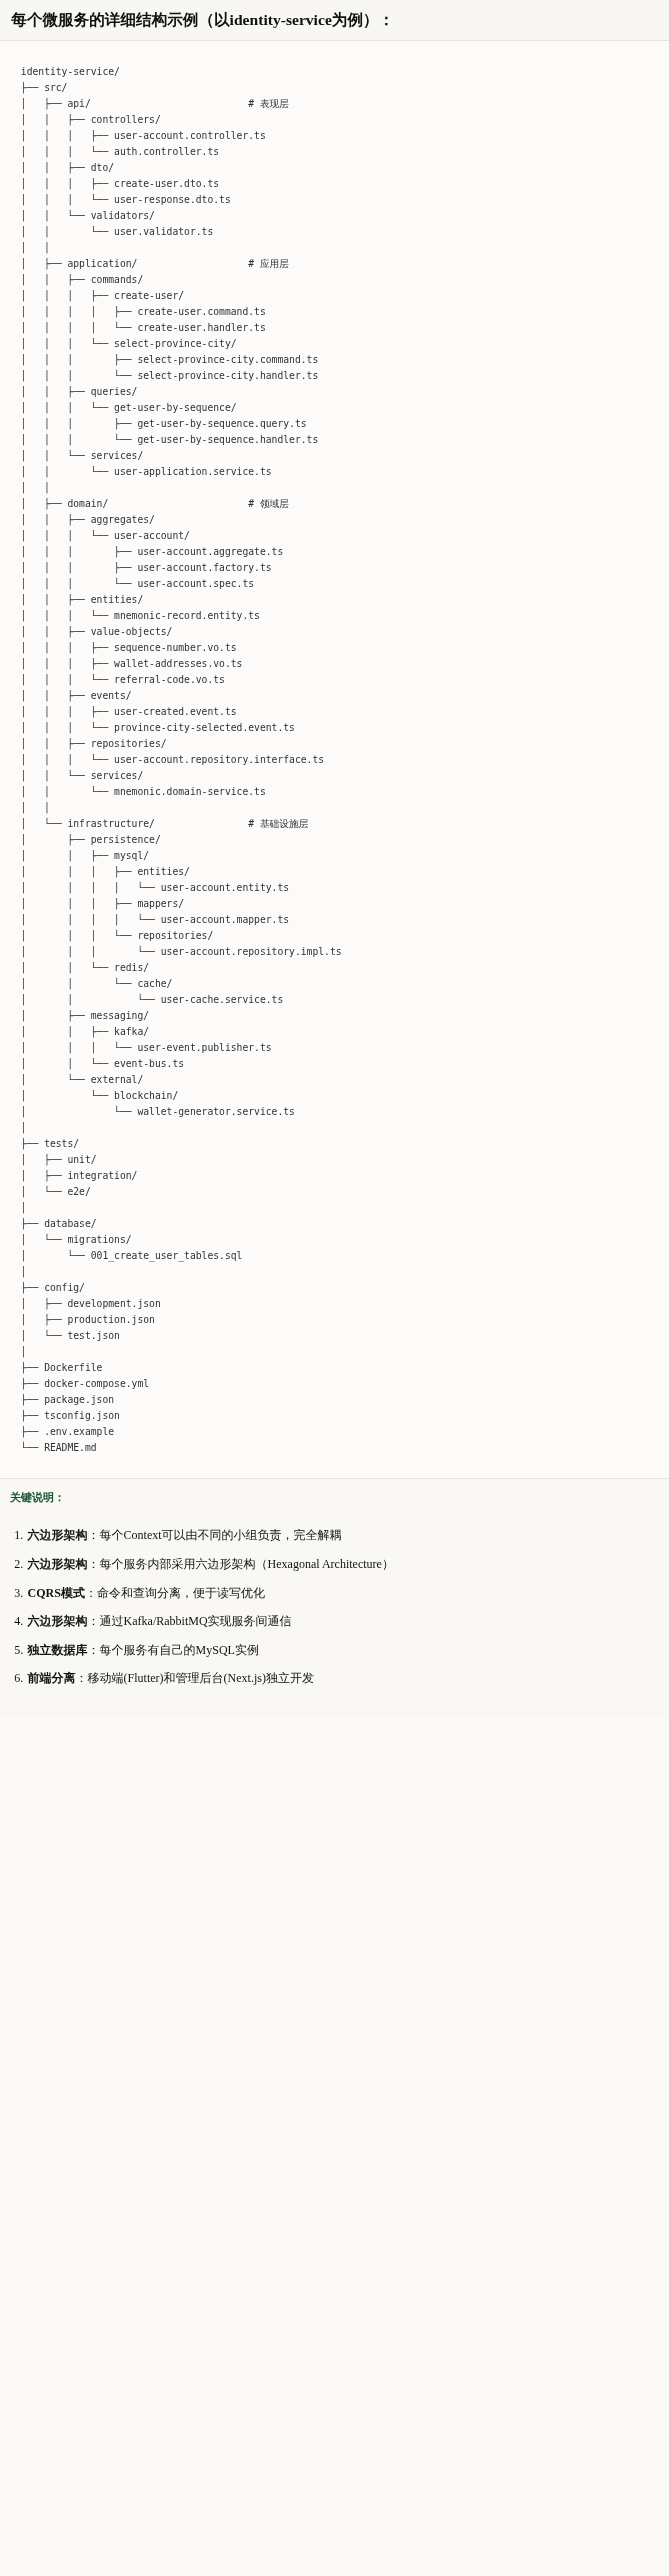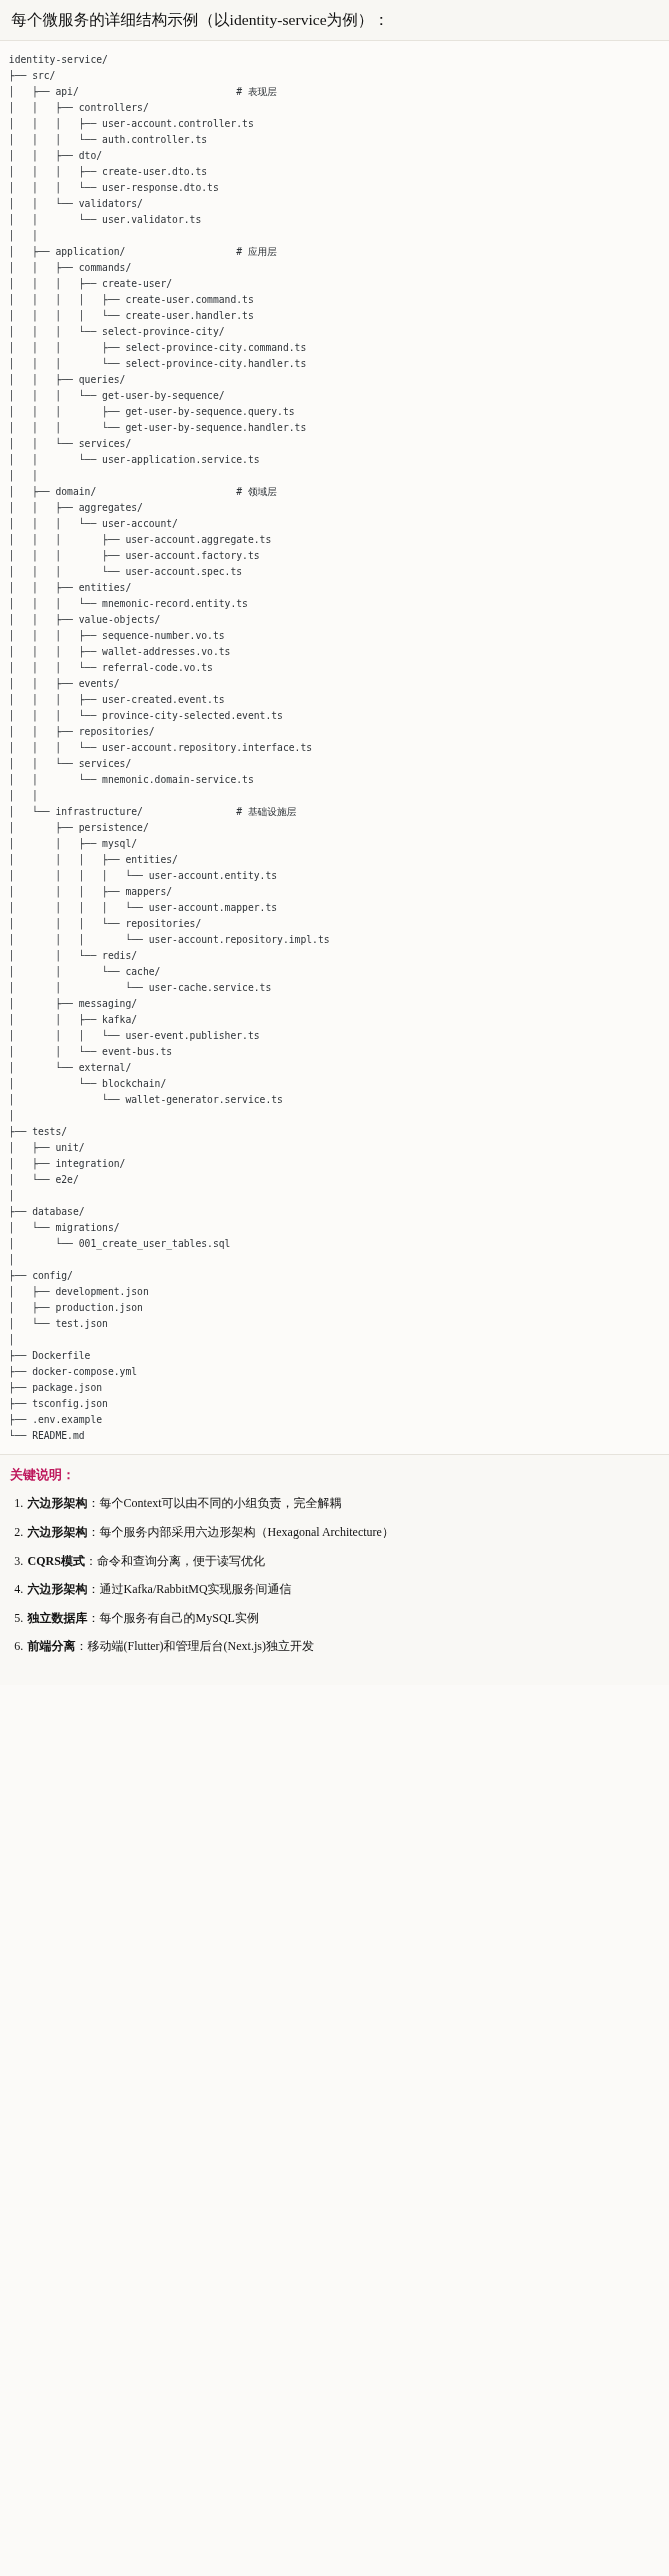--- a/index.html
+++ b/index.html
@@ -22,56 +22,56 @@
 
   
   .title-block {
     padding: 8.8px 11.3px 10px 11.3px;
     background: #f8f7f3;
     border-bottom: 0.6px solid #e6e3dc;
   }
   .title-block h1 {
     margin: 0;
     font-size: 15.6px;
-    font-weight: normal;
+    font-weight: bold;
     font-family: "Liberation Serif", serif;
     letter-spacing: 0px;
     color: #101010;
     line-height: 1.35;
   }
 
   
   .tree-block {
     background: #fcfbf9;
     padding: 11.3px 0 10px 0;
     border-bottom: 0.6px solid #e6e3dc;
   }
   pre.tree {
-    margin: 0;
+    margin: 12px;
     padding: 0 0 0 8.8px;
     font-family: "DejaVu Sans Mono", "Liberation Mono", monospace;
     font-size: 9.7px;
     line-height: 16px;
     color: #2d3237;
     white-space: pre;
     letter-spacing: 0px;
     tab-size: 4;
   }
 
   
   .notes-block {
     background: #f9f8f5;
     padding: 11.3px 10px 12.5px 10px;
   }
   .notes-block h2 {
-    margin: 0 0 10px 0;
-    font-size: 13px;
+    margin: 0 0 21px 0;
+    font-size: 11px;
     font-weight: bold;
     font-family: "Liberation Serif", serif;
-    color: #be185d;
+    color: #14532d;
   }
   ol.notes {
     margin: 0 0 8.8px 0;
     padding: 0 0 0 16.3px;
     list-style: decimal;
     font-family: "Liberation Serif", serif;
     font-size: 12px;
     line-height: 1.55;
     color: #121212;
   }

